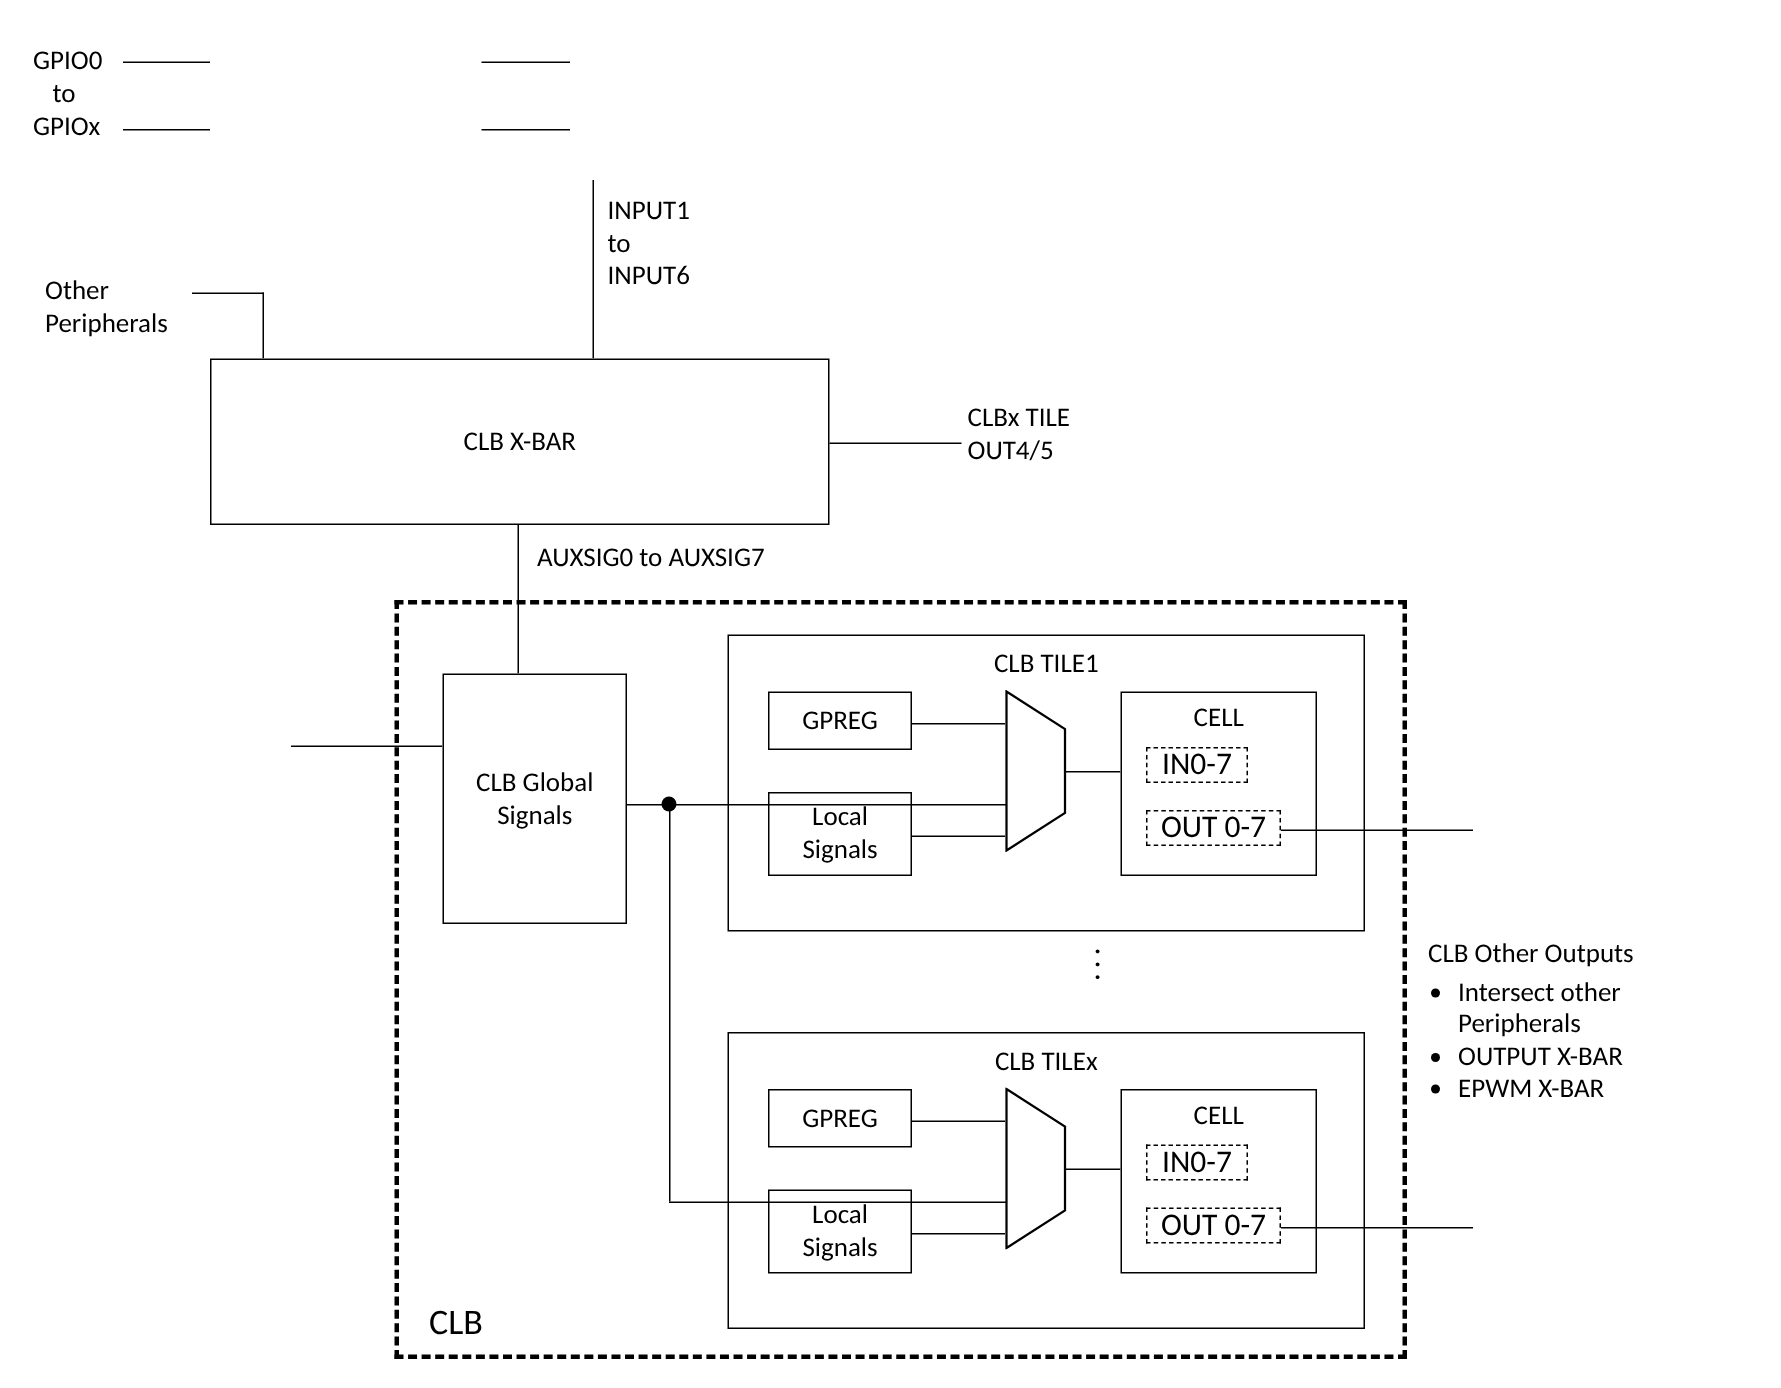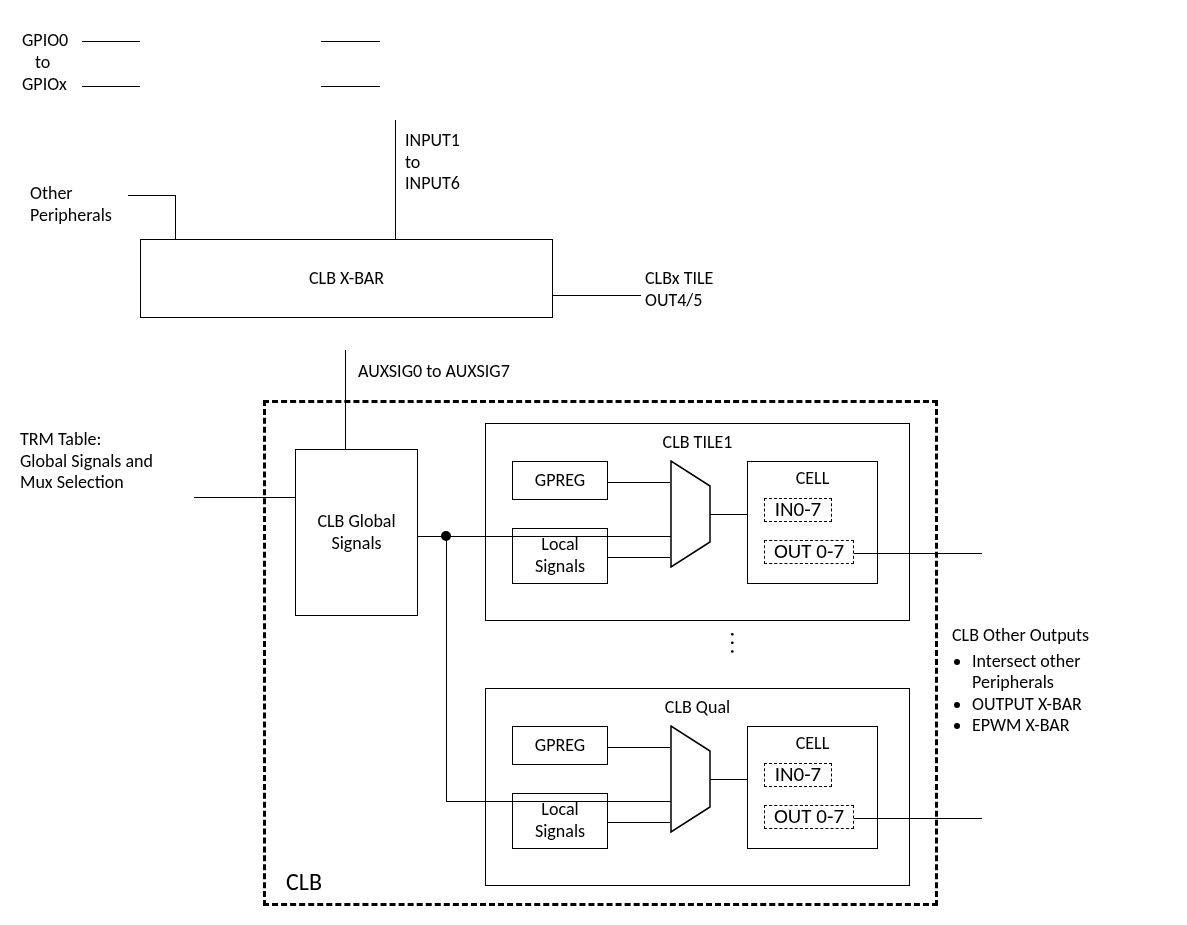--- a/index.html
+++ b/index.html
@@ -42,36 +42,33 @@
 INPUT6</div>
 
   <div class="vline" style="left:395px;top:120px;height:119px;"></div>
 
   <div class="label" style="left:30px;top:183px;white-space:pre;">Other
 Peripherals</div>
 
   <div class="hline" style="left:128px;top:195px;width:48px;"></div>
   <div class="vline" style="left:175px;top:195px;height:44px;"></div>
 
-  <div class="box" style="left:140px;top:239px;width:413px;height:79px;">CLB X-BAR</div>
+  <div class="box" style="left:140px;top:239px;width:413px;height:111px;">CLB X-BAR</div>
 
   <div class="hline" style="left:553px;top:295px;width:88px;"></div>
   <div class="label" style="left:645px;top:268px;white-space:pre;">CLBx TILE
 OUT4/5</div>
 
   <div class="vline" style="left:345px;top:350px;height:99px;"></div>
 
   <div class="label" style="left:358px;top:361px;">AUXSIG0 to AUXSIG7</div>
 
   <div class="dashed-thick" style="left:263px;top:400px;width:675px;height:506px;"></div>
   <div class="clb-title" style="left:286px;top:868px;">CLB</div>
 
-  <div class="label" style="left:20px;top:429px;white-space:pre;">TRM Table:
-Global Signals and
-Mux Selection</div>
 
   <div class="hline" style="left:194px;top:497px;width:101px;"></div>
 
   <div class="box" style="left:295px;top:449px;width:123px;height:167px;white-space:pre;">CLB Global
 Signals</div>
 
   <div class="hline" style="left:418px;top:536px;width:30px;"></div>
   <div class="node" style="left:441px;top:531px;"></div>
 
   <div class="box" style="left:485px;top:423px;width:425px;height:198px;display:block;padding:0;">
@@ -101,21 +98,21 @@
   <div class="dashed-box cell-sub" style="left:764px;top:498px;width:68px;height:24px;display:flex;align-items:center;justify-content:center;">IN0-7</div>
   <div class="dashed-box cell-sub" style="left:764px;top:540px;width:90px;height:24px;display:flex;align-items:center;justify-content:center;">OUT 0-7</div>
 
   <div class="hline" style="left:854px;top:553px;width:128px;"></div>
 
   <div class="label" style="left:721px;top:632px;writing-mode:vertical-rl;">·&nbsp;·&nbsp;·</div>
 
   <div class="vline" style="left:446px;top:536px;height:265px;"></div>
 
   <div class="box" style="left:485px;top:688px;width:425px;height:198px;display:block;padding:0;">
-    <div class="label" style="position:absolute;left:0;right:0;top:8px;text-align:center;">CLB Qual</div>
+    <div class="label" style="position:absolute;left:0;right:0;top:8px;text-align:center;">CLB TILEx</div>
   </div>
   <div class="box" style="left:512px;top:726px;width:96px;height:39px;">GPREG</div>
   <div class="box" style="left:512px;top:793px;width:96px;height:56px;white-space:pre;">Local
 Signals</div>
   <div class="hline" style="left:608px;top:747px;width:62px;"></div>
   <div class="hline" style="left:608px;top:822px;width:62px;"></div>
   <div class="hline" style="left:446px;top:801px;width:225px;"></div>
   <svg style="position:absolute;left:670px;top:725px;width:52px;height:108px;" viewBox="0 0 52 108">
     <polygon points="1,1 1,107 40,82 40,26" fill="#fff" stroke="#000" stroke-width="1.5"></polygon>
   </svg>

